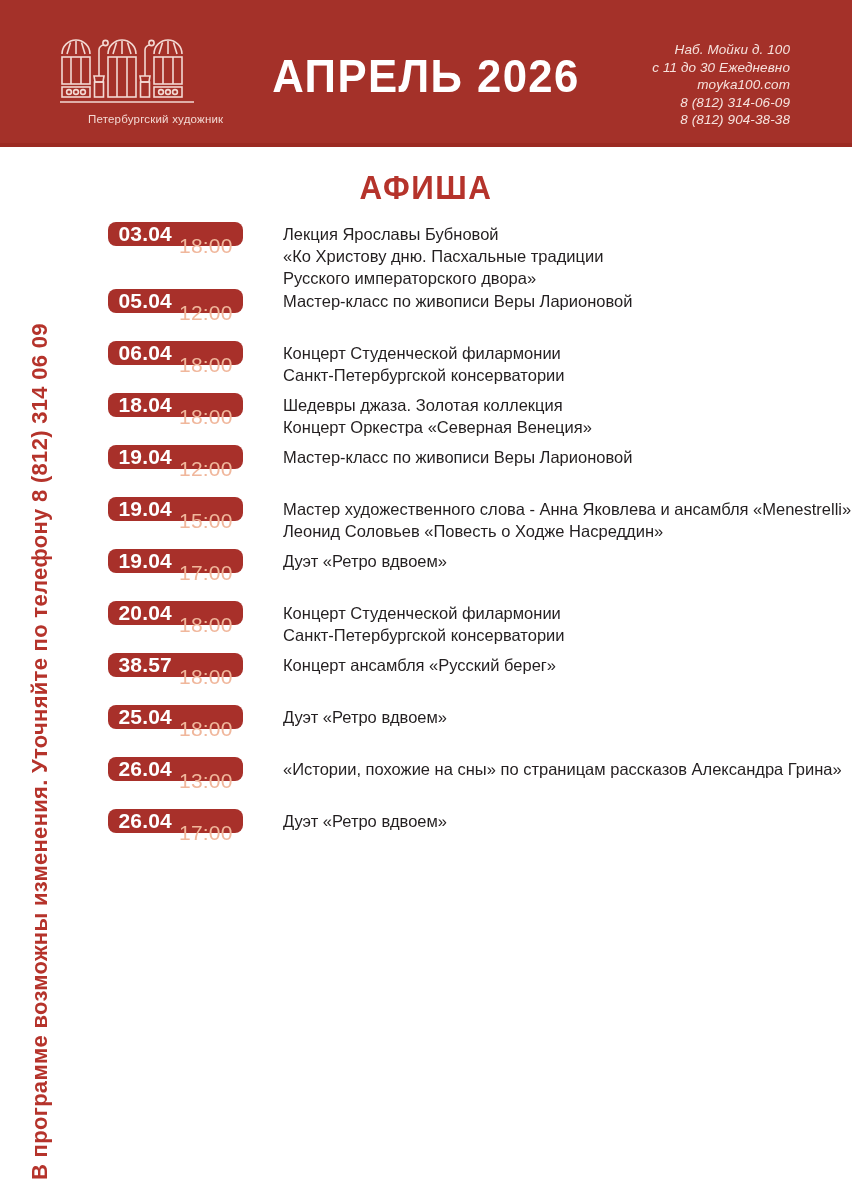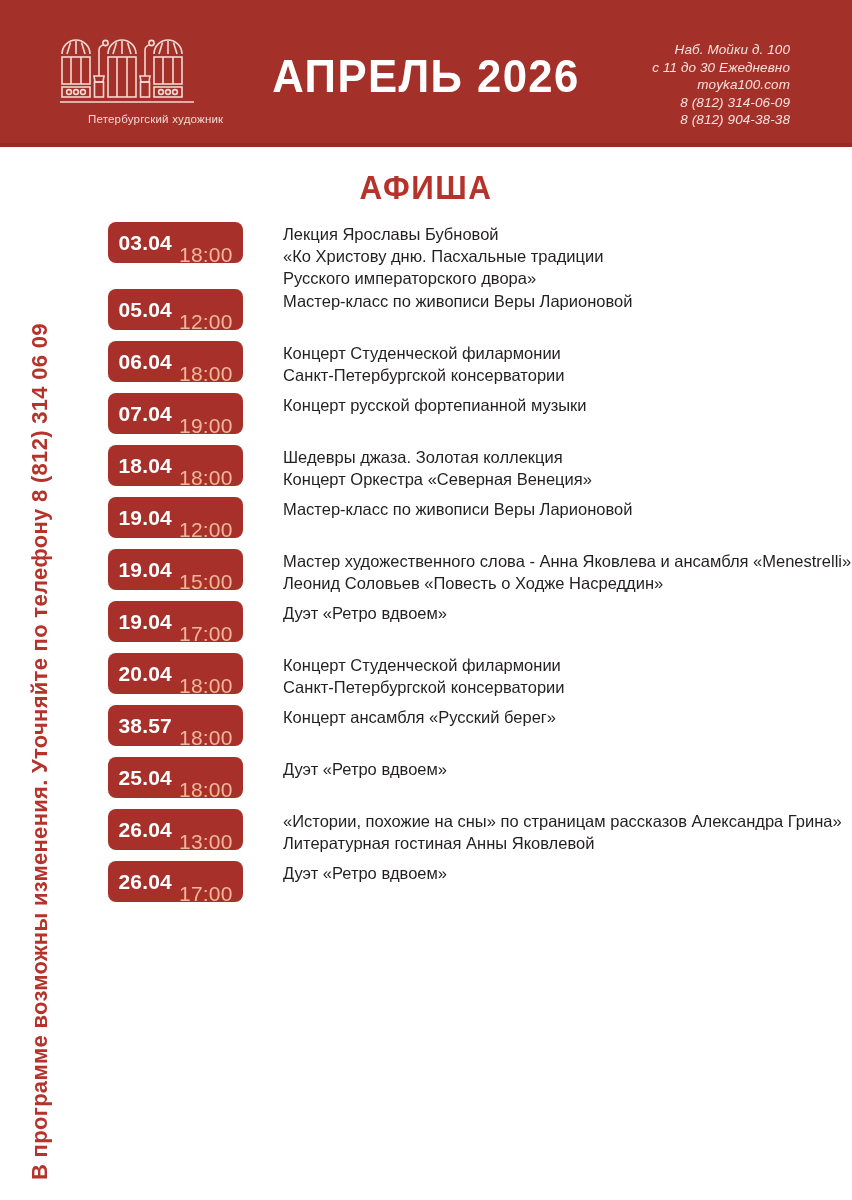--- a/index.html
+++ b/index.html
@@ -122,21 +122,21 @@
     width: 744px;
   }
   .row {
     display: flex;
     align-items: flex-start;
     min-height: 52px;
   }
   .badge {
     flex: 0 0 135px;
     width: 135px;
-    height: 41px;
+    height: 24px;
     background: #a8302a;
     border-radius: 8px;
     display: flex;
     align-items: center;
     justify-content: center;
     gap: 7px;
     font-family: "Liberation Sans Narrow", "Liberation Sans", sans-serif;
   }
   .badge .date {
     color: #ffffff;
@@ -261,29 +261,20 @@
         <span class="date">06.04</span>
         <span class="time">18:00</span>
       </div>
       <div class="lines">
         <div>Концерт Студенческой филармонии</div>
         <div>Санкт-Петербургской консерватории</div>
       </div>
     </div>
     <div class="row">
       <div class="badge">
-        <span class="date">07.04</span>
-        <span class="time">19:00</span>
-      </div>
-      <div class="lines">
-        <div>Концерт русской фортепианной музыки</div>
-      </div>
-    </div>
-    <div class="row">
-      <div class="badge">
         <span class="date">18.04</span>
         <span class="time">18:00</span>
       </div>
       <div class="lines">
         <div>Шедевры джаза. Золотая коллекция</div>
         <div>Концерт Оркестра «Северная Венеция»</div>
       </div>
     </div>
     <div class="row">
       <div class="badge">
@@ -341,21 +332,20 @@
         <div>Дуэт «Ретро вдвоем»</div>
       </div>
     </div>
     <div class="row">
       <div class="badge">
         <span class="date">26.04</span>
         <span class="time">13:00</span>
       </div>
       <div class="lines">
         <div>«Истории, похожие на сны» по страницам рассказов Александра Грина»</div>
-        <div>Литературная гостиная Анны Яковлевой</div>
       </div>
     </div>
     <div class="row">
       <div class="badge">
         <span class="date">26.04</span>
         <span class="time">17:00</span>
       </div>
       <div class="lines">
         <div>Дуэт «Ретро вдвоем»</div>
       </div>

